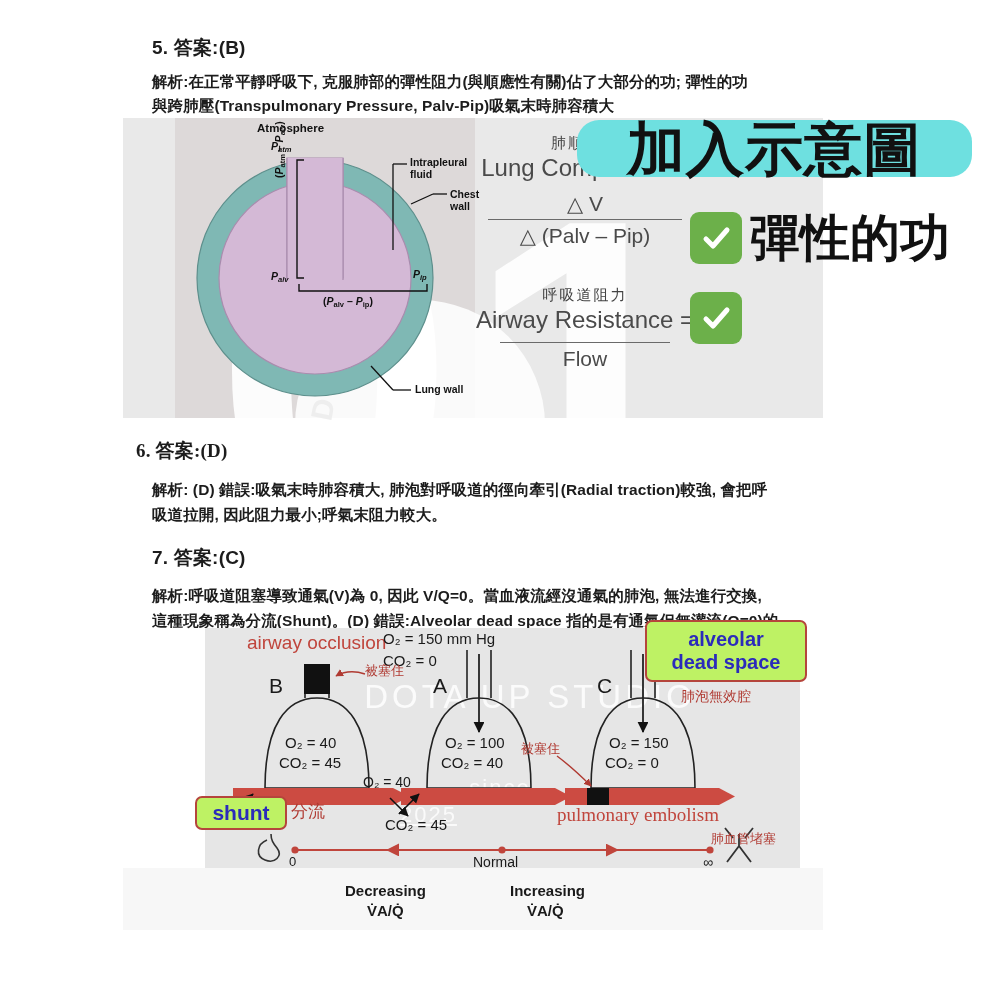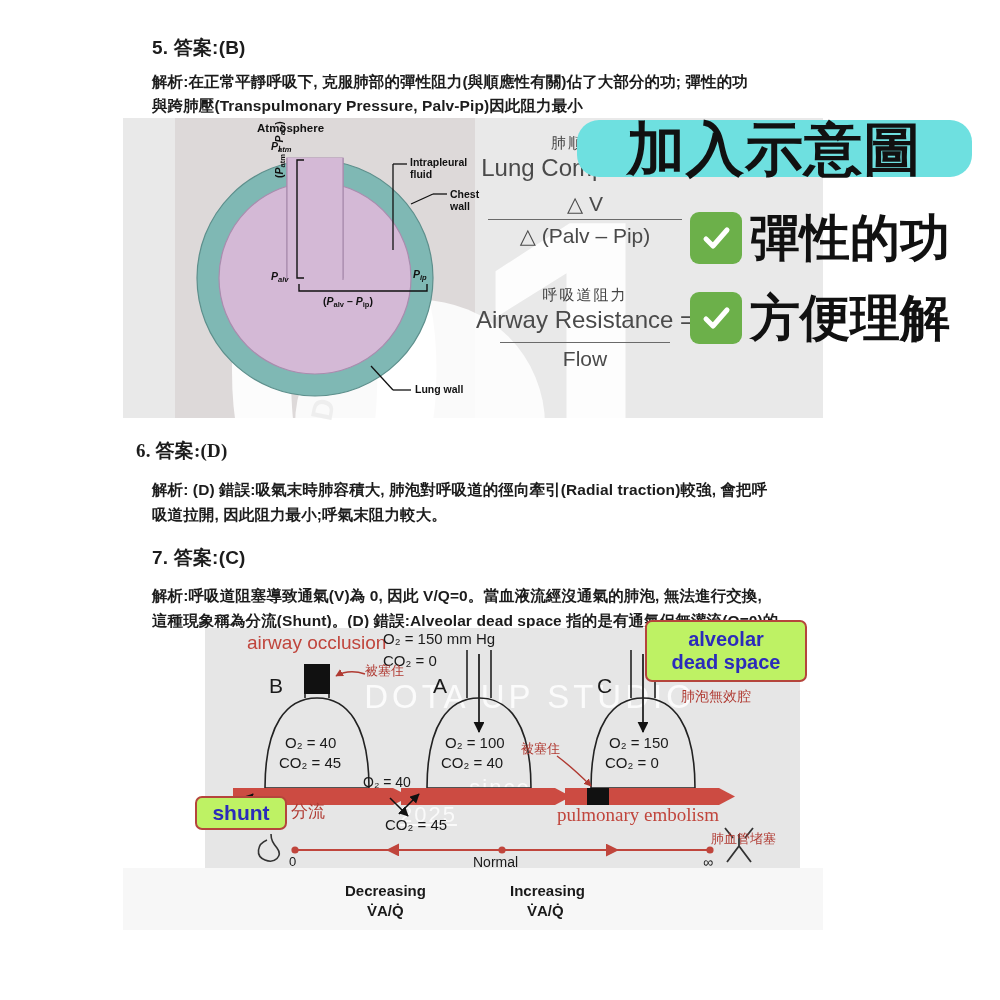--- a/index.html
+++ b/index.html
@@ -188,21 +188,21 @@
     <div class="f-cn">呼吸道阻力</div>
     <div class="f-en" style="margin-top:1px;">Airway Resistance =</div>
     <div style="margin-top:8px;">
       <div class="f-line" style="margin:3px 30px 4px 30px;"></div>
       <div class="f-en" style="font-size:21px;">Flow</div>
     </div>
   </div>
 
   <div class="doc-text q-head" style="left:152px;top:35px;">5. 答案:(B)</div>
   <div class="doc-text q-body" style="left:152px;top:70px;">解析:在正常平靜呼吸下, 克服肺部的彈性阻力(與順應性有關)佔了大部分的功; 彈性的功</div>
-  <div class="doc-text q-body" style="left:152px;top:94px;">與跨肺壓(Transpulmonary Pressure, Palv-Pip)因此阻力最小</div>
+  <div class="doc-text q-body" style="left:152px;top:94px;">與跨肺壓(Transpulmonary Pressure, Palv-Pip)吸氣末時肺容積大</div>
 
   <div class="doc-text q-head" style="left:136px;top:438px;font-family:Liberation Serif, serif;">6. 答案:(D)</div>
   <div class="doc-text q-body" style="left:152px;top:478px;">解析: (D) 錯誤:吸氣末時肺容積大, 肺泡對呼吸道的徑向牽引(Radial traction)較強, 會把呼</div>
   <div class="doc-text q-body" style="left:152px;top:503px;">吸道拉開, 因此阻力最小;呼氣末阻力較大。</div>
 
   <div class="doc-text q-head" style="left:152px;top:545px;">7. 答案:(C)</div>
   <div class="doc-text q-body" style="left:152px;top:584px;">解析:呼吸道阻塞導致通氣(V)為 0, 因此 V/Q=0。當血液流經沒通氣的肺泡, 無法進行交換,</div>
   <div class="doc-text q-body" style="left:152px;top:609px;">這種現象稱為分流(Shunt)。(D) 錯誤:Alveolar dead space 指的是有通氣但無灌流(Q=0)的</div>
 
   <div class="panel panel-bottom"></div>
@@ -330,16 +330,15 @@
     </span>
     <span class="bullet-text">彈性的功</span>
   </div>
 
   <div class="bullet bullet-2">
     <span class="chk">
       <svg width="34" height="34" viewBox="0 0 34 34" aria-hidden="true">
         <path d="M7 18 L14 25 L28 9" fill="none" stroke="#ffffff" stroke-width="5" stroke-linecap="round" stroke-linejoin="round"></path>
       </svg>
     </span>
-    <span class="bullet-text">方便理解</span>
   </div>
 
 </div>
 
 </body></html>

